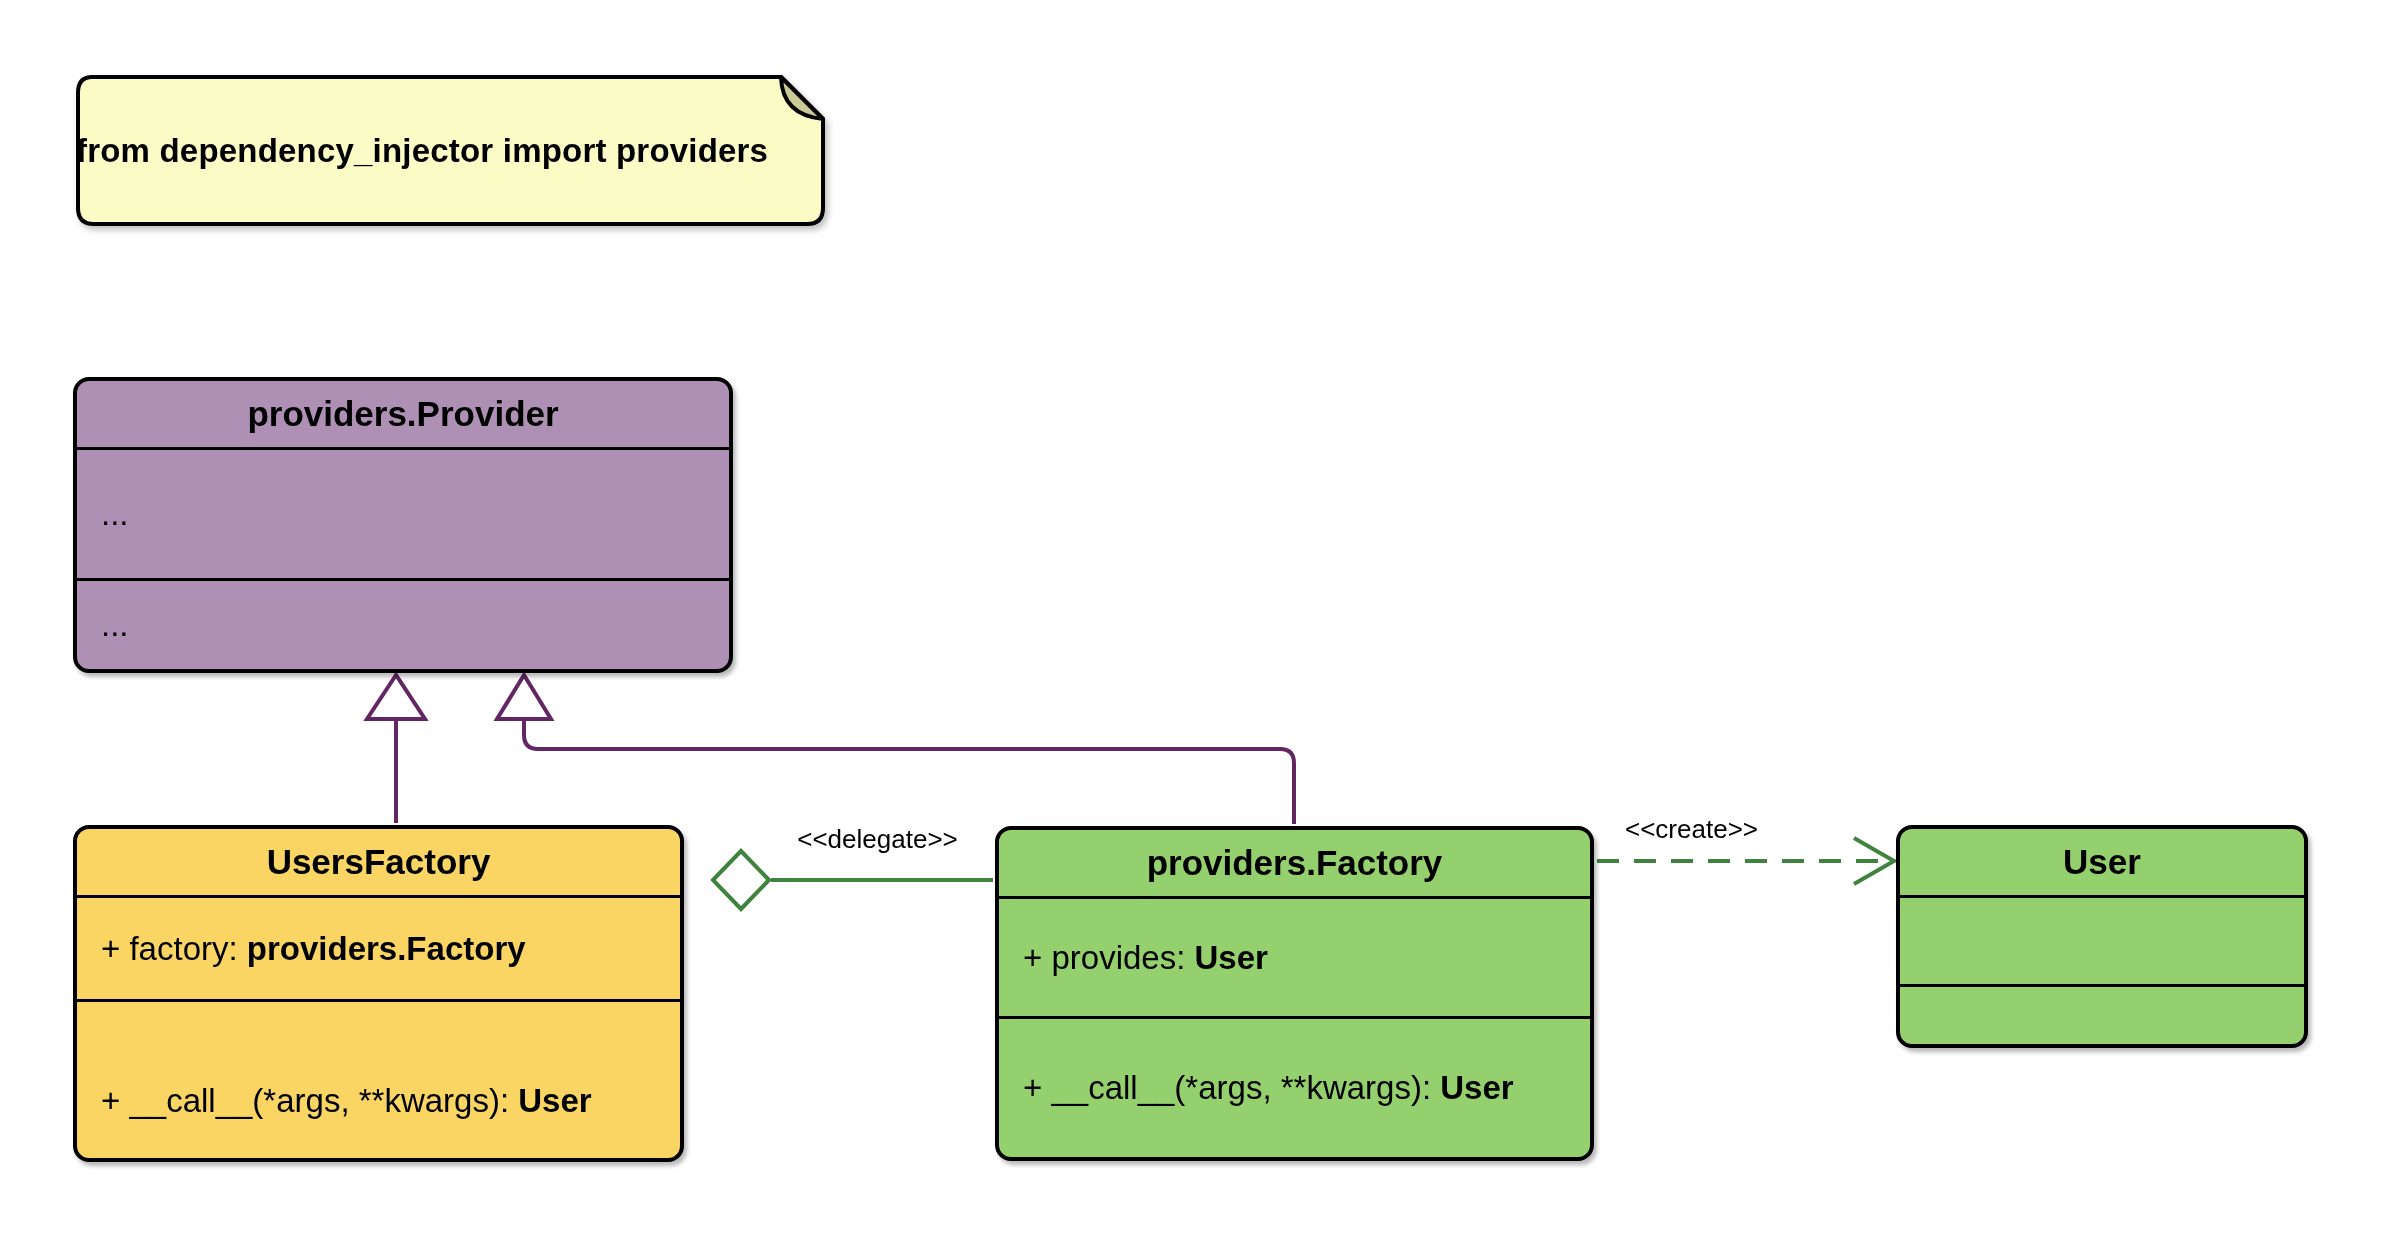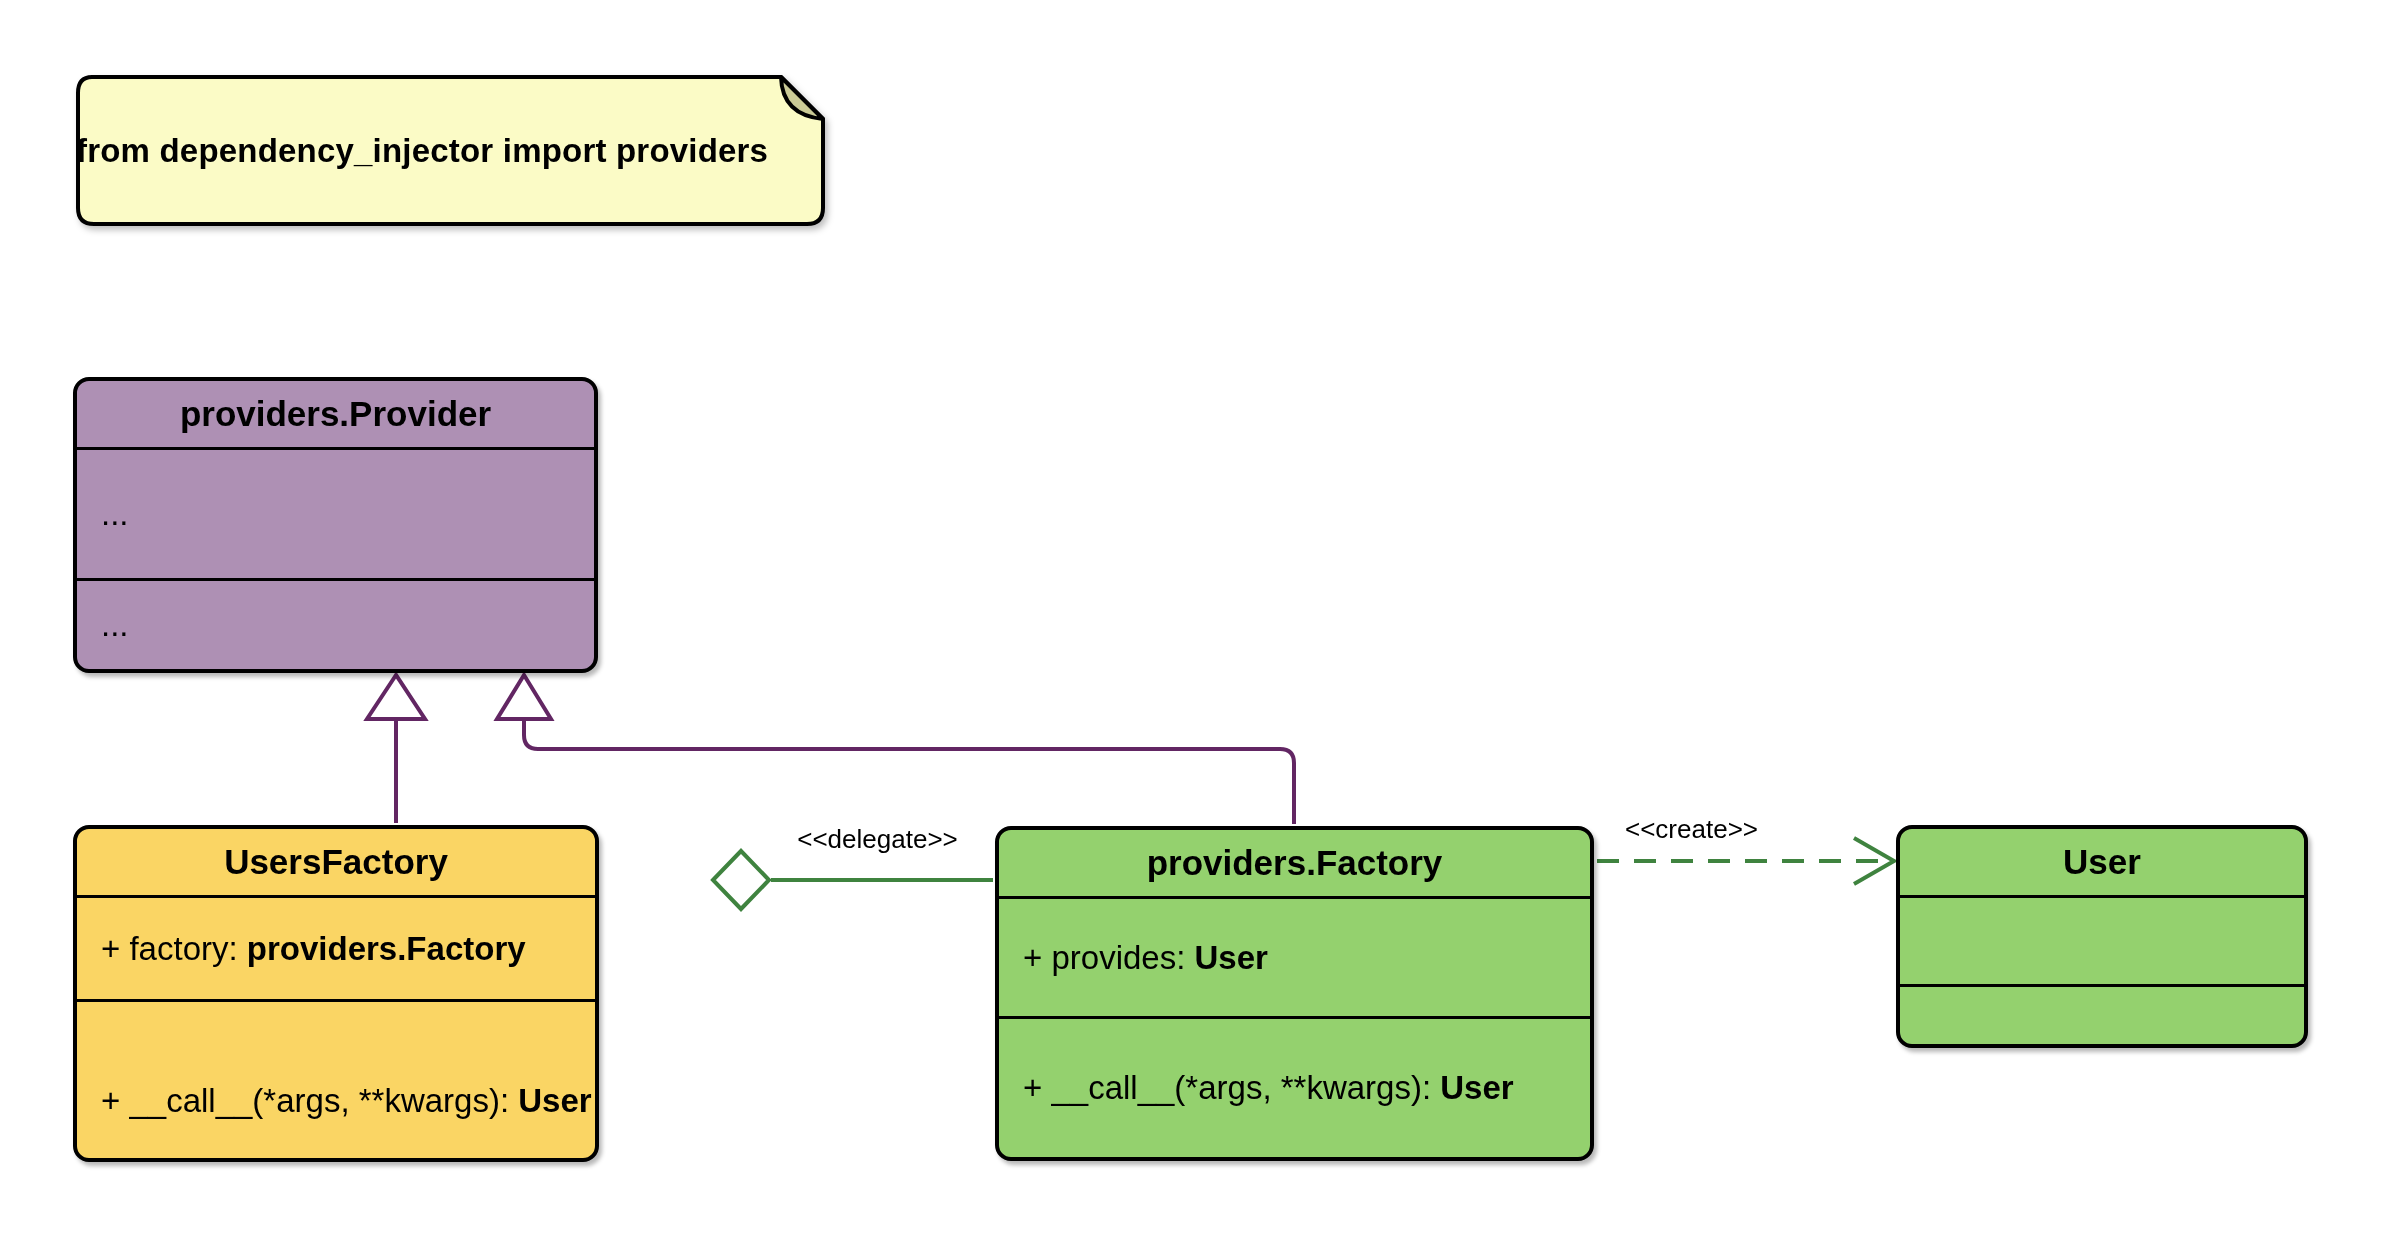--- a/index.html
+++ b/index.html
@@ -36,26 +36,26 @@
         border:4px solid var(--border);border-radius:16px;
         box-shadow:3px 4px 4px rgba(0,0,0,.28);
         display:flex;flex-direction:column;overflow:hidden;}
   .uml-title{display:flex;align-items:center;justify-content:center;
         font-weight:bold;font-size:35px;flex:0 0 auto;}
   .uml-row{display:flex;align-items:center;padding-left:24px;
         font-size:33px;border-top:3px solid var(--border);
         box-sizing:border-box;flex:0 0 auto;white-space:nowrap;}
   .uml-row b{font-weight:bold;}
 
-  .b-provider{left:73px;top:377px;width:525px;height:296px;background:var(--purple_fill);}
+  .b-provider{left:73px;top:377px;width:660px;height:296px;background:var(--purple_fill);}
   .b-provider .uml-title{height:66px;}
   .b-provider .row-attr{height:131px;}
   .b-provider .row-method{flex:1 1 auto;}
 
-  .b-users-factory{left:73px;top:825px;width:526px;height:337px;background:var(--yellow_fill);}
+  .b-users-factory{left:73px;top:825px;width:611px;height:337px;background:var(--yellow_fill);}
   .b-users-factory .uml-title{height:66px;}
   .b-users-factory .row-attr{height:104px;}
   .b-users-factory .row-method{flex:1 1 auto;padding-top:42px;}
 
   .b-factory{left:995px;top:826px;width:599px;height:335px;background:var(--green_fill);}
   .b-factory .uml-title{height:66px;}
   .b-factory .row-attr{height:120px;}
   .b-factory .row-method{flex:1 1 auto;}
 
   .b-user{left:1896px;top:825px;width:412px;height:223px;background:var(--green_fill);}

